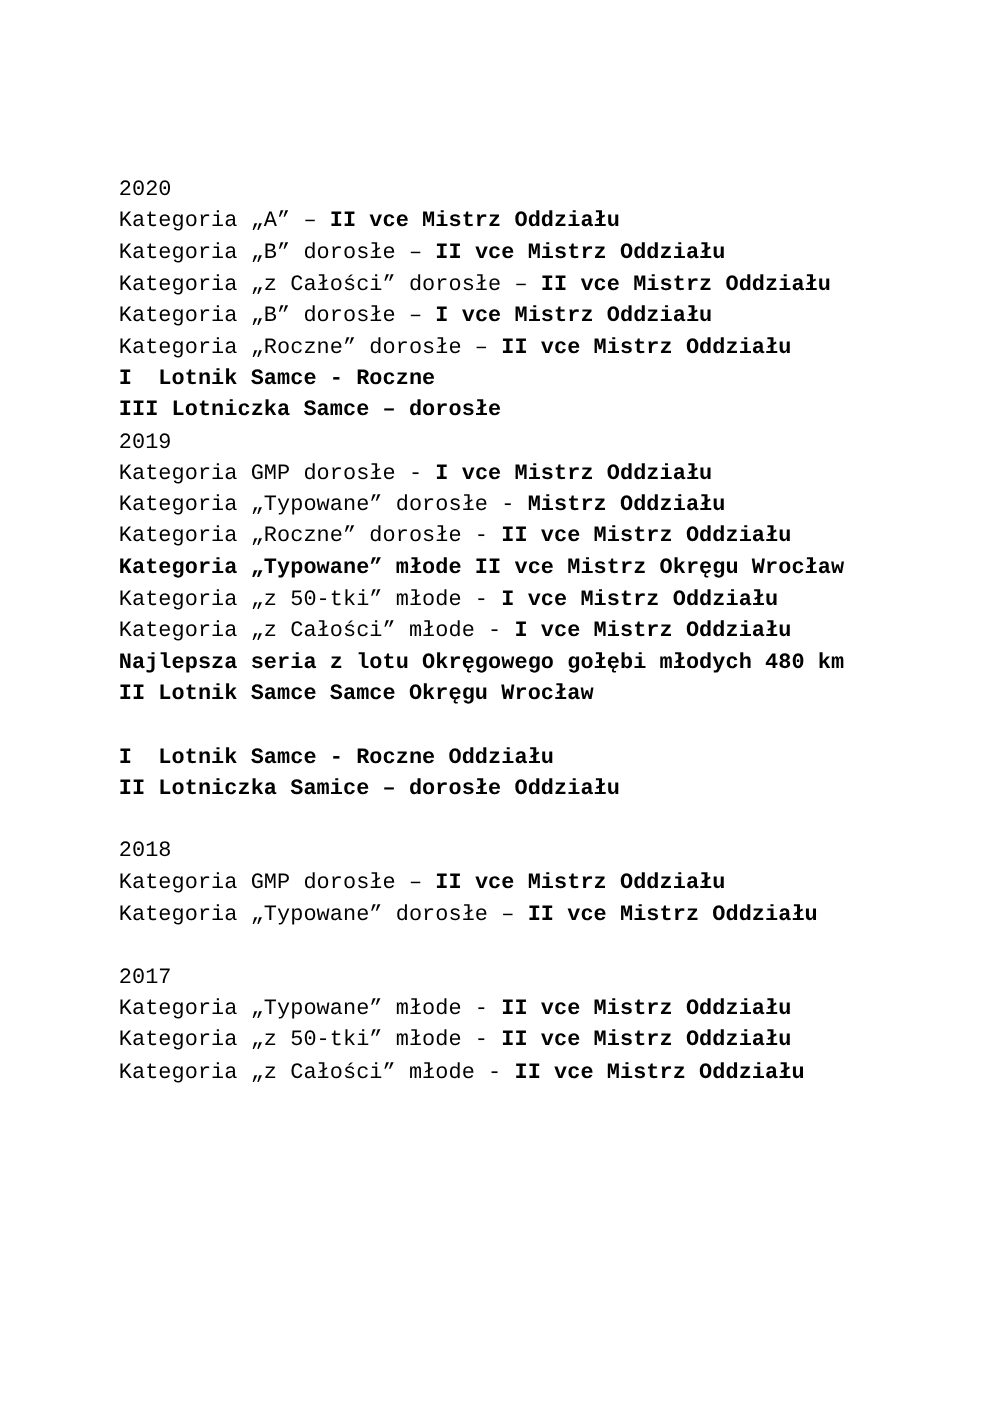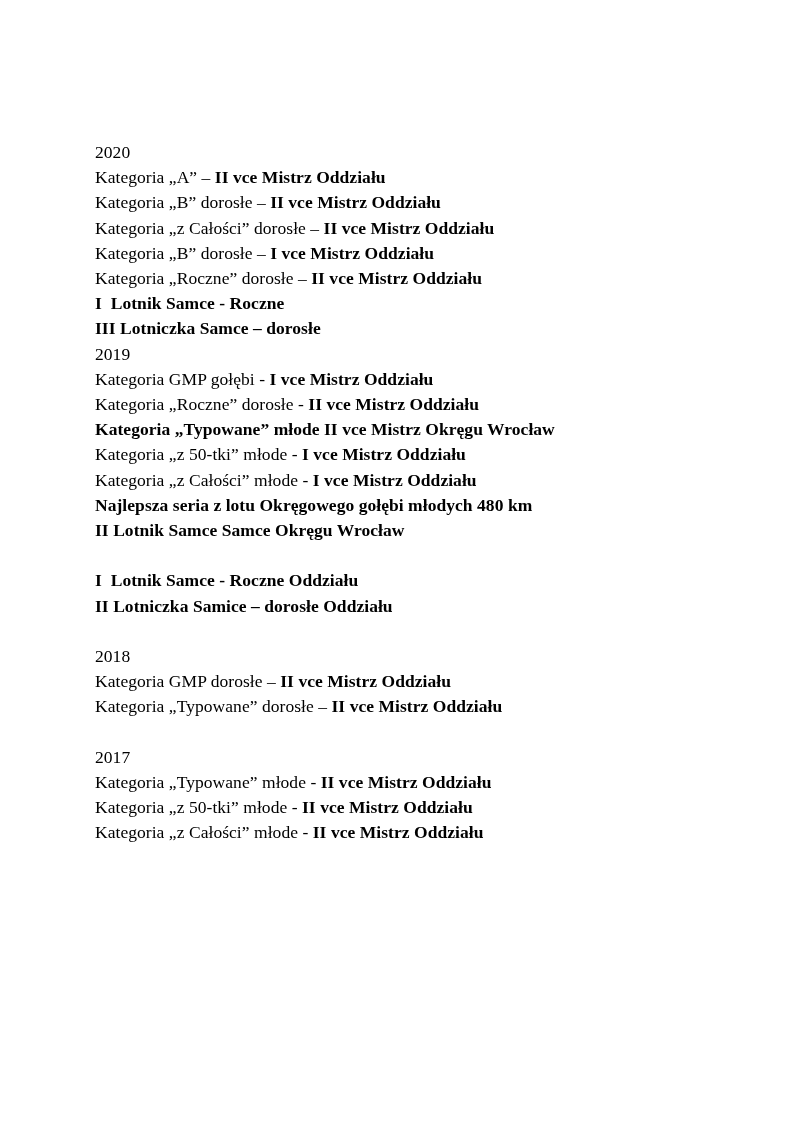--- a/index.html
+++ b/index.html
@@ -19,20 +19,21 @@
     width: 800px;
     height: 1131px;
     background: #ffffff;
     box-sizing: border-box;
   }
   .doc-body {
     position: absolute;
     left: 95px;
     top: 140px;
     width: 620px;
+    font-family: Liberation Mono, monospace;
   }
   .line {
     font-size: 17.5px;
     line-height: 25.2px;
     white-space: pre-wrap;
     letter-spacing: 0.05px;
   }
   .line.bold {
     font-weight: bold;
   }
@@ -54,21 +55,22 @@
   <div class="doc-body" id="doc-body">
       <div class="line">2020</div>
       <div class="line mixed"><span>Kategoria „A” – </span><b>II vce Mistrz Oddziału</b></div>
       <div class="line mixed"><span>Kategoria „B” dorosłe – </span><b>II vce Mistrz Oddziału</b></div>
       <div class="line mixed"><span>Kategoria „z Całości” dorosłe – </span><b>II vce Mistrz Oddziału</b></div>
       <div class="line mixed"><span>Kategoria „B” dorosłe – </span><b>I vce Mistrz Oddziału</b></div>
       <div class="line mixed"><span>Kategoria „Roczne” dorosłe – </span><b>II vce Mistrz Oddziału</b></div>
       <div class="line bold">I  Lotnik Samce - Roczne</div>
       <div class="line bold">III Lotniczka Samce – dorosłe</div>
       <div class="line">2019</div>
-      <div class="line mixed"><span>Kategoria GMP gołębi - </span><b>I vce Mistrz Oddziału</b></div>
+      <div class="line mixed"><span>Kategoria GMP dorosłe - </span><b>I vce Mistrz Oddziału</b></div>
+      <div class="line mixed"><span>Kategoria „Typowane” dorosłe - </span><b>Mistrz Oddziału</b></div>
       <div class="line mixed"><span>Kategoria „Roczne” dorosłe - </span><b>II vce Mistrz Oddziału</b></div>
       <div class="line red">Kategoria „Typowane” młode II vce Mistrz Okręgu Wrocław</div>
       <div class="line mixed"><span>Kategoria „z 50-tki” młode - </span><b>I vce Mistrz Oddziału</b></div>
       <div class="line mixed"><span>Kategoria „z Całości” młode - </span><b>I vce Mistrz Oddziału</b></div>
       <div class="line red">Najlepsza seria z lotu Okręgowego gołębi młodych 480 km</div>
       <div class="line red">II Lotnik Samce Samce Okręgu Wrocław</div>
       <div class="spacer"></div>
       <div class="line bold">I  Lotnik Samce - Roczne Oddziału</div>
       <div class="line bold">II Lotniczka Samice – dorosłe Oddziału</div>
       <div class="spacer"></div>

